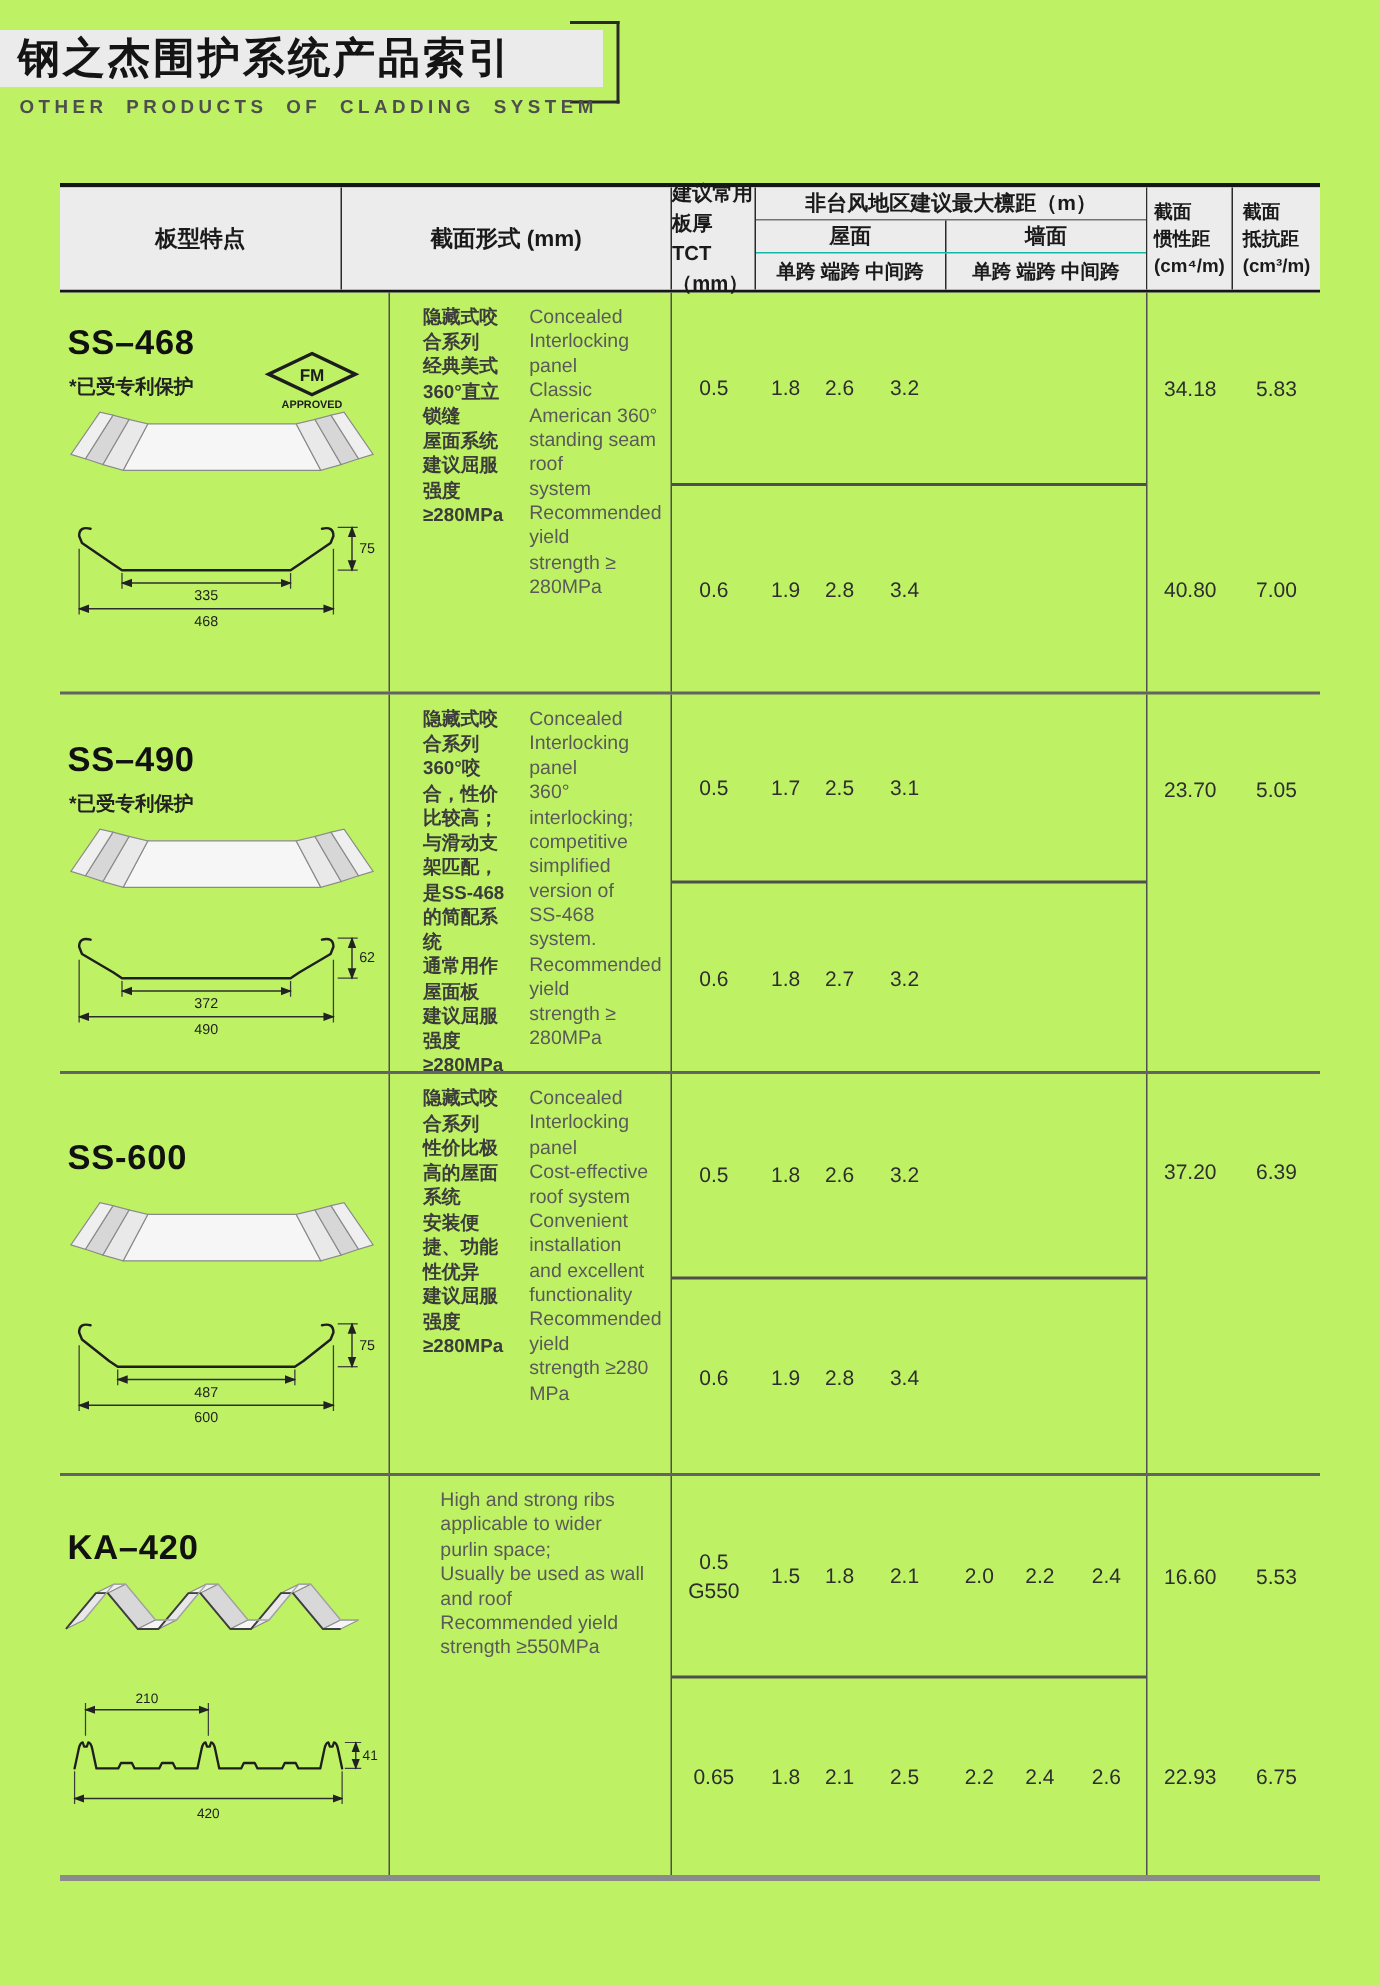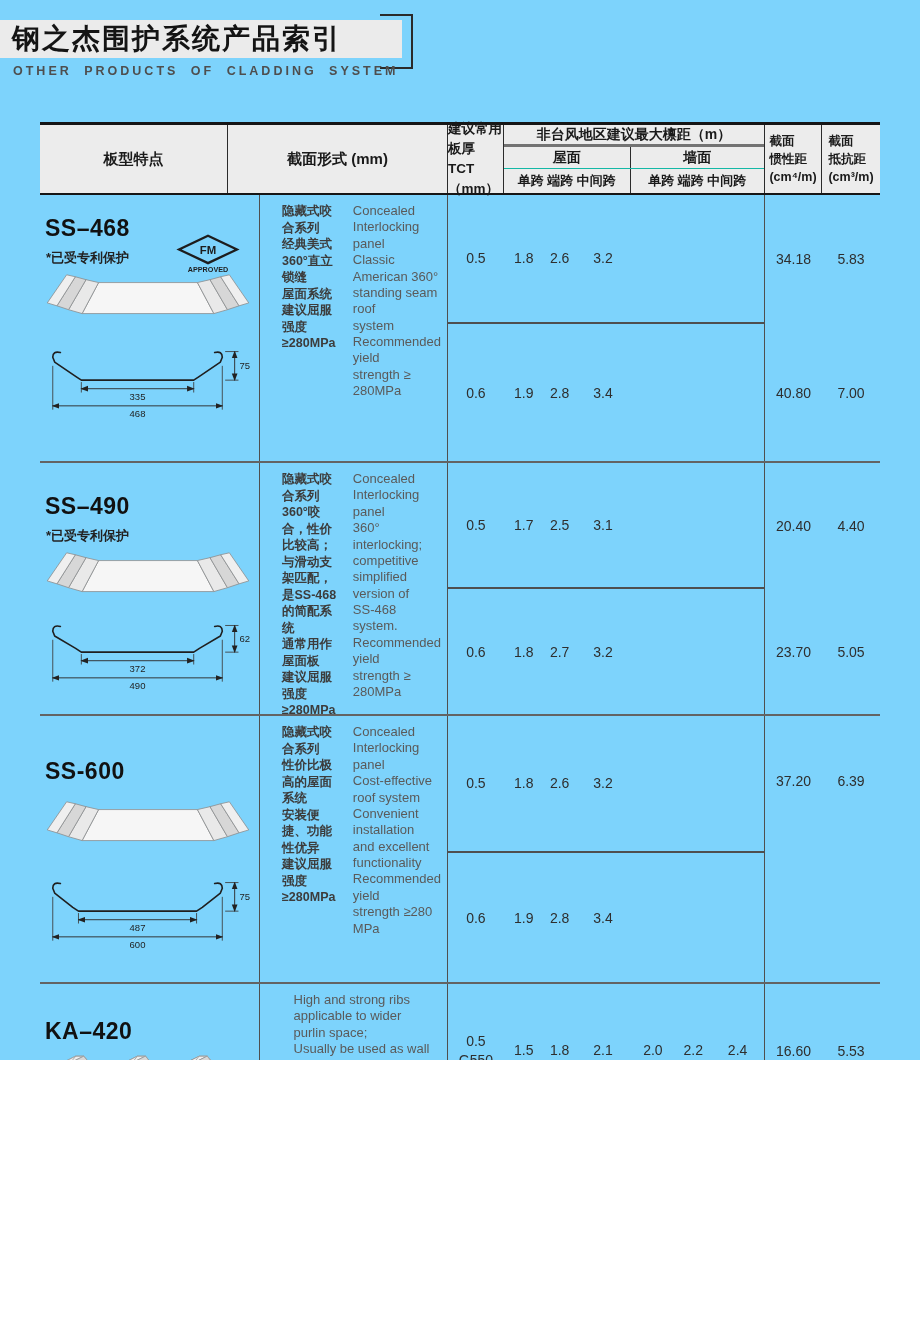--- a/index.html
+++ b/index.html
@@ -1,39 +1,39 @@
 <!DOCTYPE html>
 <html><head>
 <meta charset="utf-8">
 <style>
   *{box-sizing:border-box;margin:0;padding:0}
   html,body{background:#fff}
   body{font-family:"Liberation Sans","DejaVu Sans",sans-serif;color:#1a1a1a}
-  .page{position:relative;width:920px;height:1060px;background:#7dd3fc;overflow:hidden}
+  .page{position:relative;width:920px;height:1324px;background:#bef264;overflow:hidden}
 
   
   .title-strip{position:absolute;left:0;top:20px;width:402px;height:38px;background:#ebebeb;
     font-size:28px;font-weight:900;line-height:38px;padding-left:12px;letter-spacing:2px;color:#141414}
   .subtitle{position:absolute;left:13px;top:64px;font-size:12.5px;font-weight:700;
     letter-spacing:3px;word-spacing:6px;color:#4e4e4e}
   .bracket{position:absolute;left:380px;top:14px;width:33px;height:55px;
     border-top:2.5px solid #2a2a2a;border-right:2.5px solid #2a2a2a;border-bottom:2.5px solid #2a2a2a}
 
   
   .ptable{position:absolute;left:40px;top:122px;width:840px;
     border-top:3px solid #161616;border-bottom:4px solid #8b8b8b}
   .thead{display:flex;height:70px;border-bottom:2px solid #161616;background:#ececec}
   .hc{display:flex;align-items:center;justify-content:center;text-align:left;
     font-weight:700;background:#ececec;border-right:1px solid #2b2b2b;height:100%}
   .pre{white-space:pre-line}
   .c-form{width:220px;font-size:15px}
   .c-feat{width:188px;font-size:15px}
   .c-tct{width:56px;font-size:13.5px;line-height:1.5}
   .hgroup{width:261px;border-right:1px solid #2b2b2b;background:#ececec}
-  .hg-title{height:22px;border-bottom:3px solid #737373;display:flex;align-items:center;justify-content:center;
+  .hg-title{height:22px;border-bottom:1px solid #737373;display:flex;align-items:center;justify-content:center;
     font-size:14px;font-weight:700}
   .hg-mid,.hg-spans{display:flex}
   .hg-mid{height:22px;border-bottom:1px solid #14b8a6}
   .hg-spans{height:24px}
   .hg-roof{width:127px;border-right:1px solid #2b2b2b;display:flex;align-items:center;justify-content:center;font-weight:700}
   .hg-wall{width:134px;display:flex;align-items:center;justify-content:center;font-weight:700}
   .hg-mid div{font-size:14px}
   .hg-spans div{font-size:13px}
   .c-iner{width:57px;font-size:12.5px;line-height:1.45}
   .c-mod{width:58px;font-size:12.5px;line-height:1.45;border-right:none}
@@ -258,24 +258,20 @@
           <span class="v w-tct">0.6</span>
           <span class="v w-r1">1.8</span>
           <span class="v w-r2">2.7</span>
           <span class="v w-r3">3.2</span>
           <span class="v w-w1"></span>
           <span class="v w-w2"></span>
           <span class="v w-w3"></span>
         </div>
       </div>
       <div class="cell cim">
-        <div class="subrow" style="height:126px">
-          <span class="v w-in">20.40</span>
-          <span class="v w-mo">4.40</span>
-        </div>
         <div class="subrow" style="height:127px">
           <span class="v w-in">23.70</span>
           <span class="v w-mo">5.05</span>
         </div>
       </div>
     </section>
 
     <section class="prow" style="height:268px">
       <div class="cell cform">
         <div class="pname" style="top:42px">SS-600</div>

